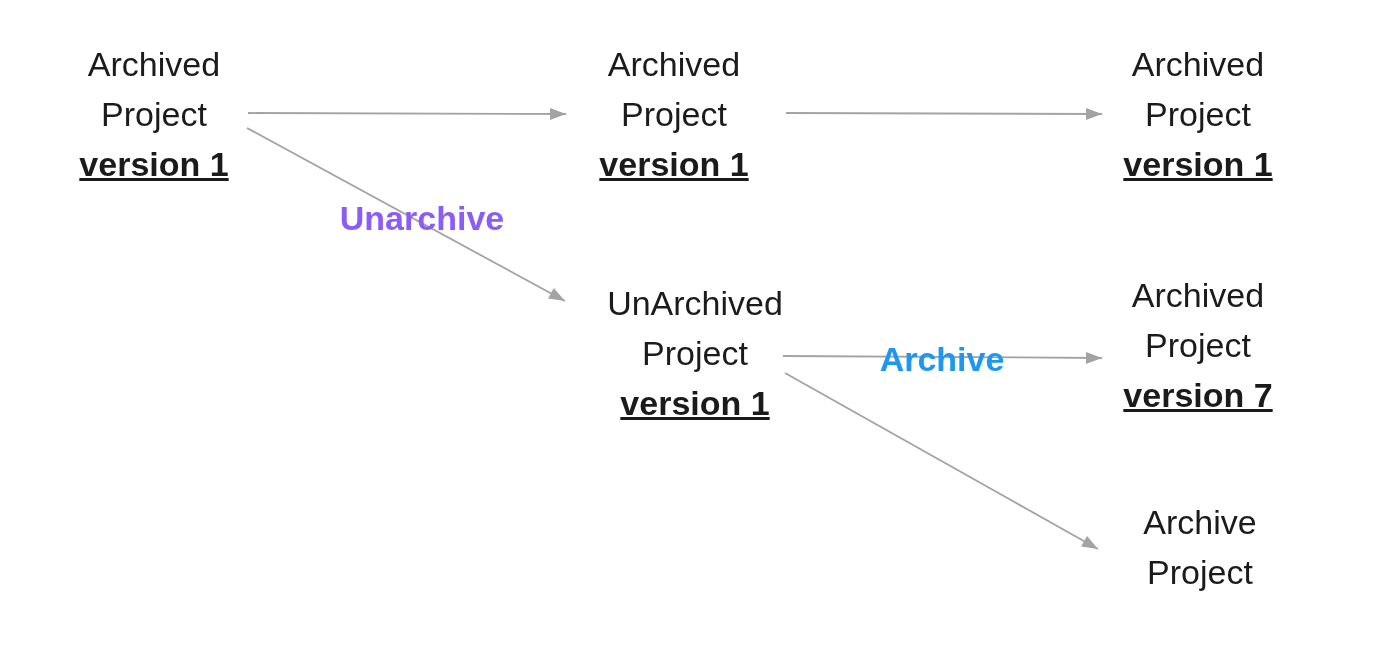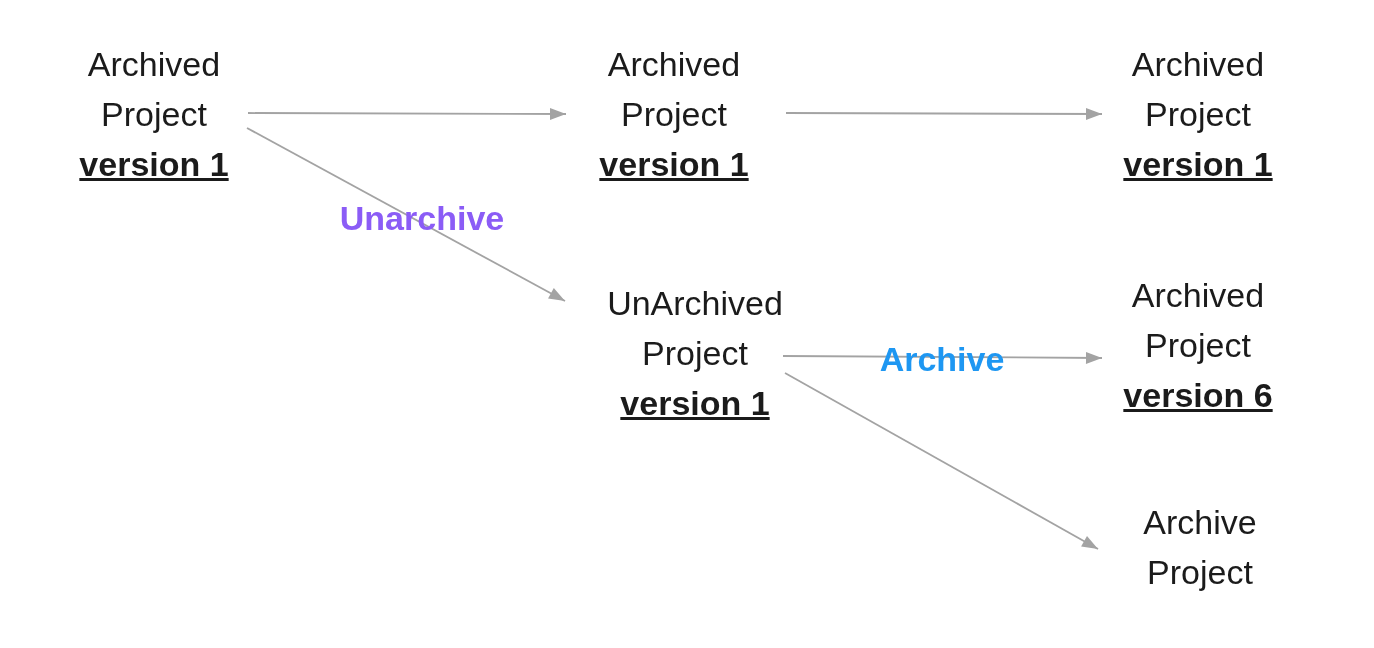--- a/index.html
+++ b/index.html
@@ -79,21 +79,21 @@
 
   <div class="node" style="left:695px; top:270px;margin-top:8px;">
     <div class="node-line">UnArchived</div>
     <div class="node-line">Project</div>
     <div class="node-line bold">version 1</div>
   </div>
 
   <div class="node" style="left:1198px; top:270px;">
     <div class="node-line">Archived</div>
     <div class="node-line">Project</div>
-    <div class="node-line bold">version 6</div>
+    <div class="node-line bold">version 7</div>
   </div>
 
   <div class="node" style="left:1200px; top:497px;">
     <div class="node-line">Archive</div>
     <div class="node-line">Project</div>
   </div>
 
   <div class="edge-label" style="left: 422px; top: 193px; color: #8b5cf6;">Unarchive</div>
 
   <div class="edge-label" style="left: 942px; top: 334px; color: rgb(30, 151, 242);">Archive</div>

